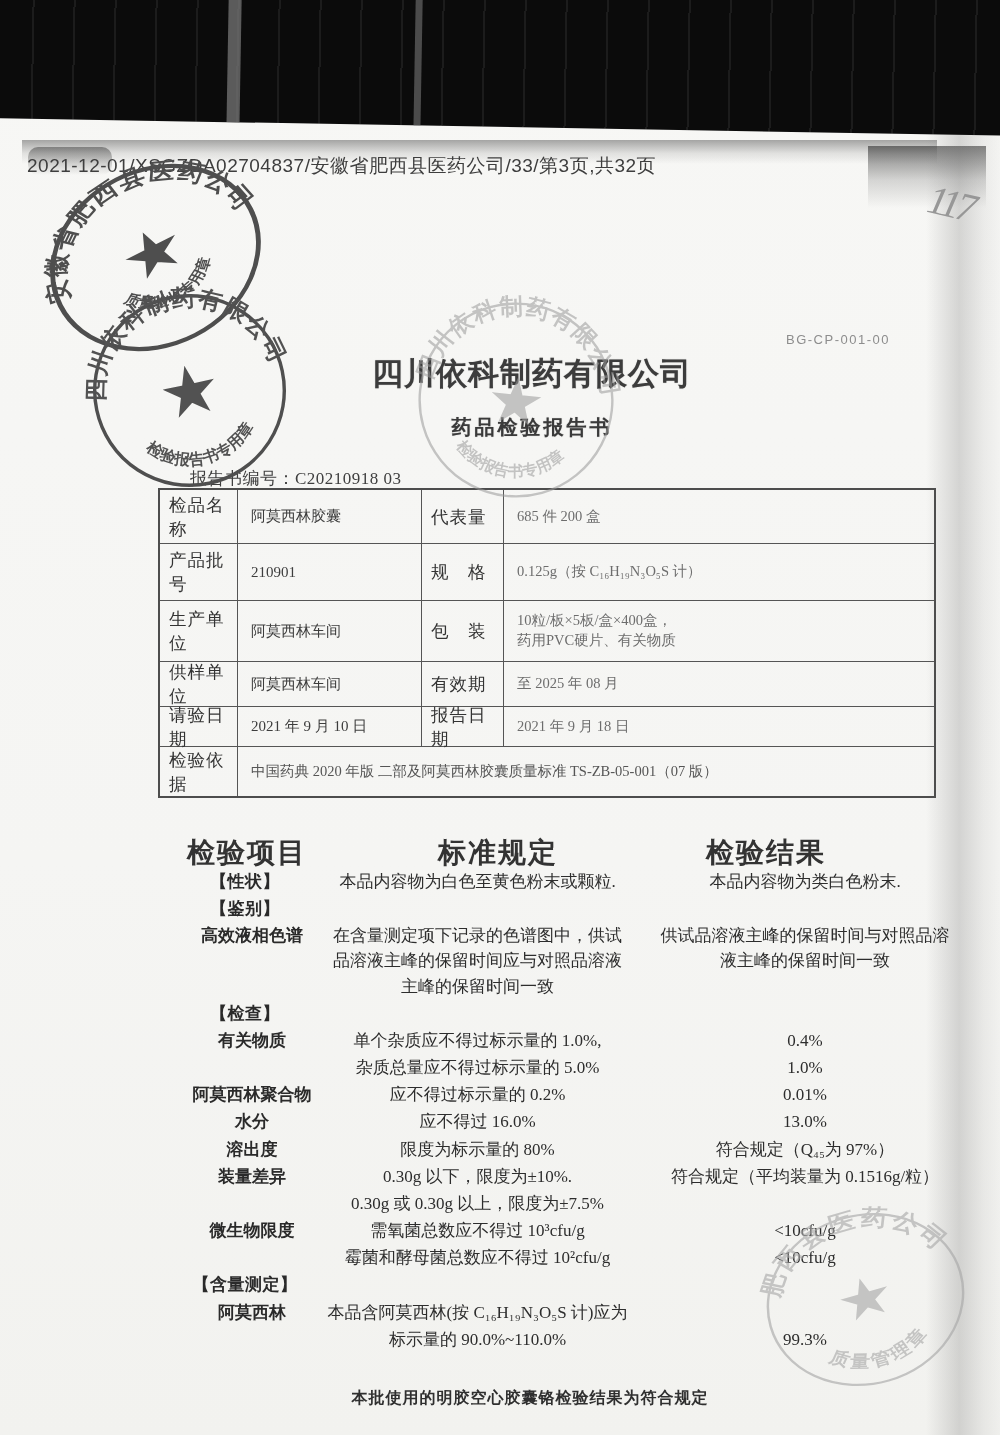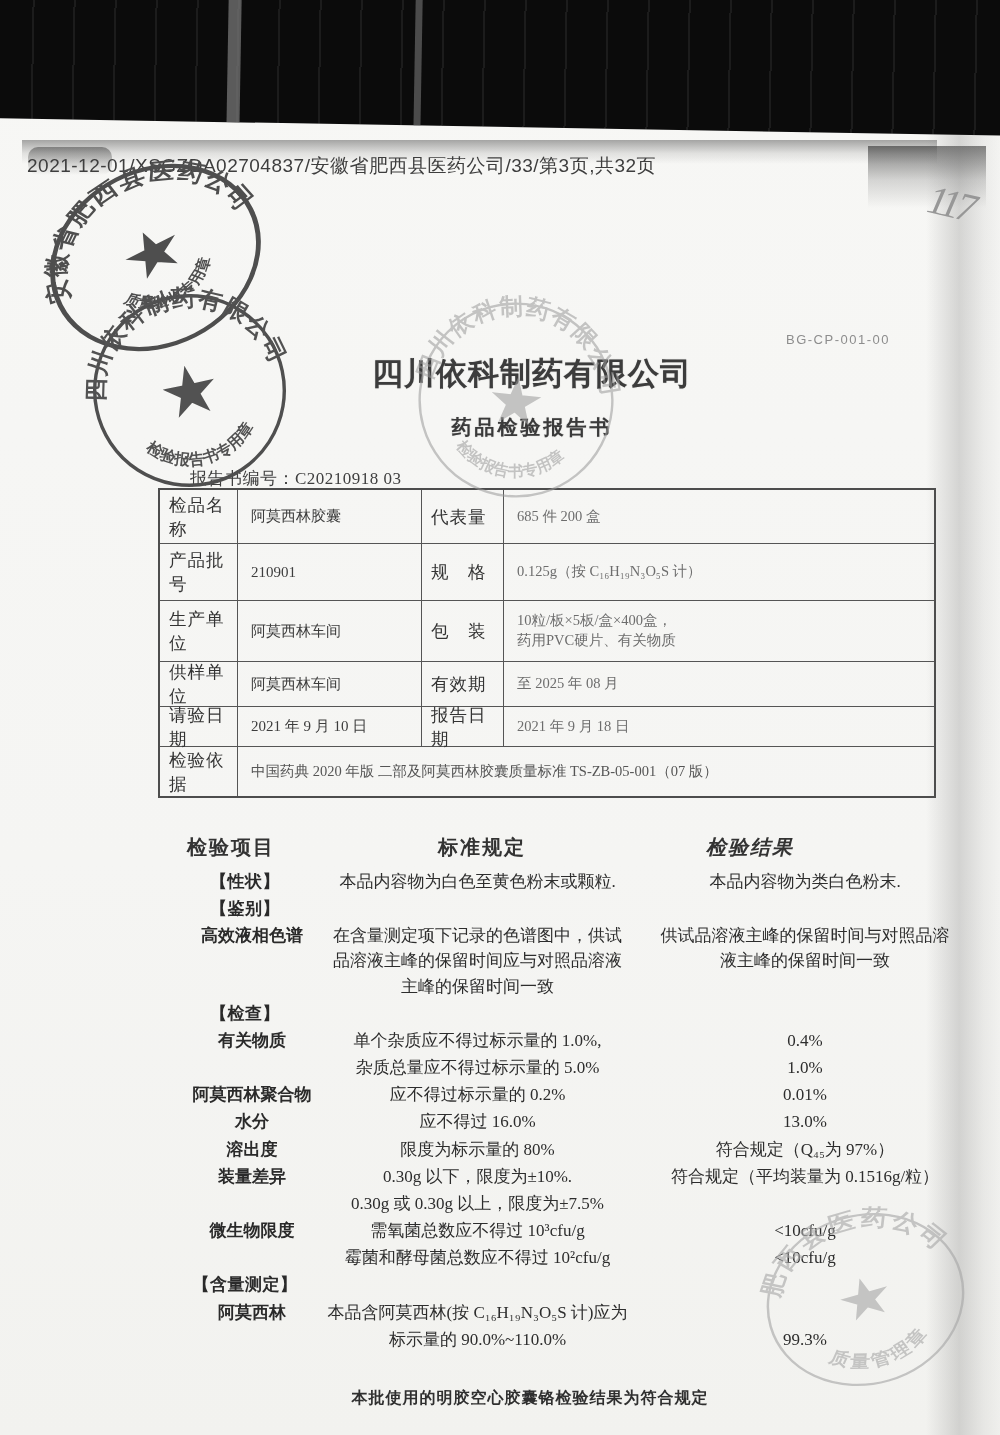--- a/index.html
+++ b/index.html
@@ -78,23 +78,23 @@
   }
   .cell.last-col{border-right:none;}
   .cell.last-row{border-bottom:none;}
   .lbl{padding-left:9px;font-size:17.5px;color:#333;letter-spacing:1px;}
   .val1{padding-left:13px;font-size:15px;color:#3d3d3d;}
   .val2{padding-left:13px;font-size:14.5px;color:#6d6d6d;line-height:1.35;}
   .span3{grid-column:2 / 5;}
   
   .res-headers{position:absolute;left:0;top:834px;width:1000px;z-index:4;}
   .res-headers span{
-    position:absolute;font-size:20px;font-weight:bold;color:#333;letter-spacing:2px;
-  }
-  .rh1{left:187px;} .rh2{left:438px;} .rh3{left:706px;font-style:italic;}
+    position:absolute;font-size:28px;font-weight:bold;color:#333;letter-spacing:2px;
+  }
+  .rh1{left:187px;} .rh2{left:438px;} .rh3{left:706px;}
   .results{position:absolute;left:165px;top:869px;width:790px;z-index:4;}
   .rrow{display:flex;margin-bottom:2px;text-align:center;}
   .rcol-item{width:160px;flex:0 0 160px;font-size:17px;font-weight:bold;color:#2a2a2a;
     padding-left:14px;box-sizing:border-box;line-height:1.48;}
   .rrow.rhead .rcol-item{padding-left:0;letter-spacing:.5px;}
   .rcol-std{width:305px;flex:0 0 305px;margin-right:25px;font-size:17px;color:#2d2d2d;line-height:1.48;}
   .rcol-res{width:300px;flex:0 0 300px;font-size:17px;color:#2d2d2d;line-height:1.48;}
   .footnote{
     position:absolute;left:100px;top:1388px;width:860px;text-align:center;z-index:4;
     font-size:16px;font-weight:bold;color:#2f2f2f;letter-spacing:1px;

